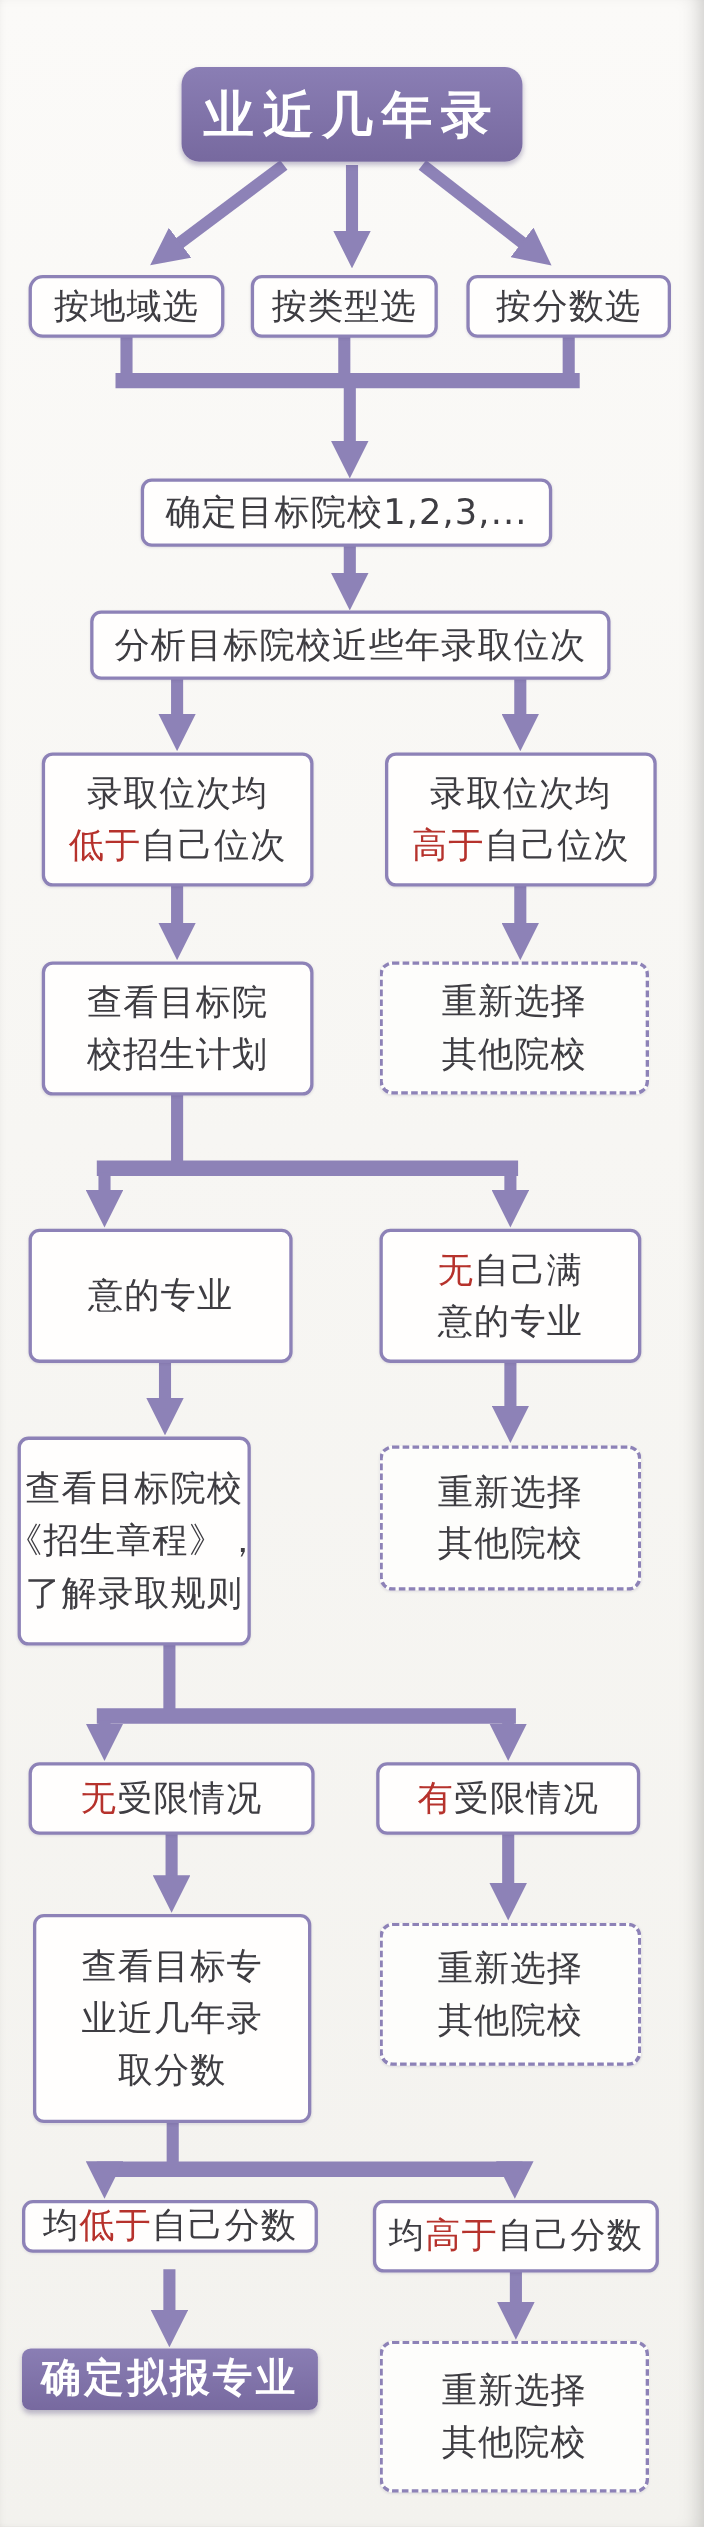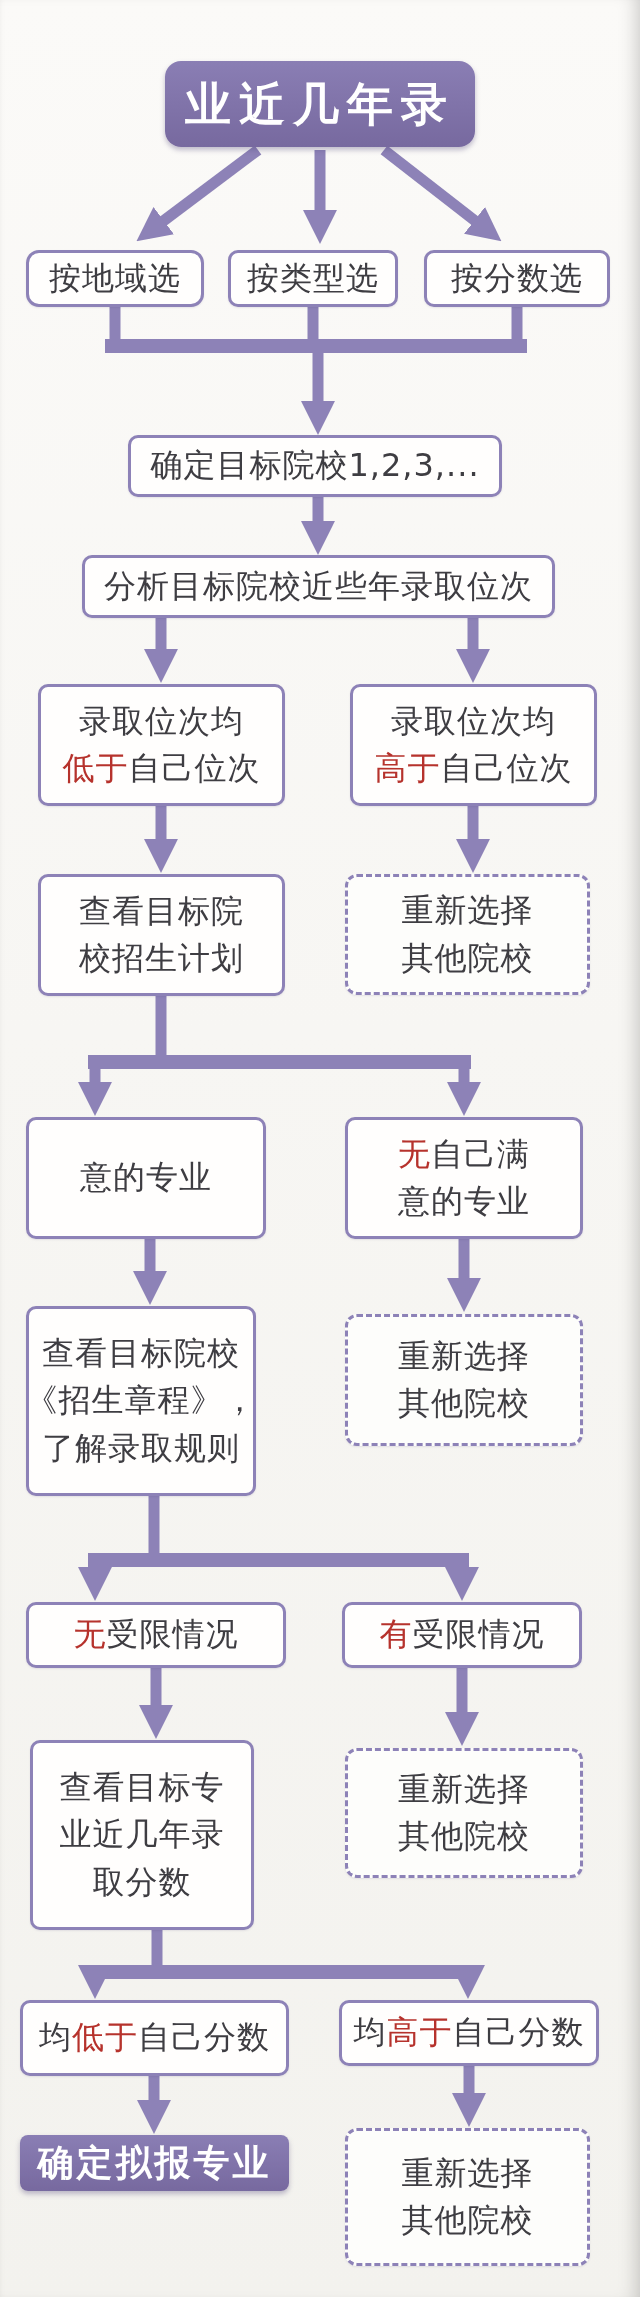--- a/index.html
+++ b/index.html
@@ -35,27 +35,27 @@
   .n-crit2  { left:228px; top:250px; width:170px; height:57px; }
   .n-crit3  { left:424px; top:250px; width:186px; height:57px; }
   .n-target { left:128px; top:435px; width:374px; height:62px; }
   .n-analyze{ left:82px;  top:555px; width:473px; height:63px; }
   .n-b1l    { left:38px;  top:684px; width:247px; height:122px; }
   .n-b1r    { left:350px; top:684px; width:247px; height:122px; }
   .n-plan   { left:38px;  top:874px; width:247px; height:122px; }
   .n-res1   { left:345px; top:874px; width:245px; height:121px; }
   .n-b2l    { left:26px;  top:1117px; width:240px; height:122px; }
   .n-b2r    { left:345px; top:1117px; width:238px; height:122px; }
-  .n-charter{ left:26px;  top:1306px; width:230px; height:190px; }
+  .n-charter{ left:16px;  top:1306px; width:212px; height:190px; }
   .n-res2   { left:345px; top:1314px; width:238px; height:132px; }
   .n-b3l    { left:26px;  top:1602px; width:260px; height:66px; }
   .n-b3r    { left:342px; top:1602px; width:240px; height:66px; }
-  .n-scores { left:30px;  top:1740px; width:224px; height:190px; }
+  .n-scores { left:30px;  top:1740px; width:253px; height:190px; }
   .n-res3   { left:345px; top:1748px; width:238px; height:130px; }
-  .n-b4l    { left:20px;  top:2000px; width:269px; height:76px; }
+  .n-b4l    { left:20px;  top:2000px; width:269px; height:48px; }
   .n-b4r    { left:339px; top:2000px; width:260px; height:66px;justify-content:center; }
   .n-final  { left:20px;  top:2135px; width:269px; height:56px; font-size:36px; letter-spacing:3px; border-radius:8px; }
   .n-res4   { left:345px; top:2128px; width:245px; height:138px; }
 </style>
 </head>
 <body>
 
 <div class="page">
 
   <svg class="connectors" viewBox="0 0 640 2297" xmlns="http://www.w3.org/2000/svg">

